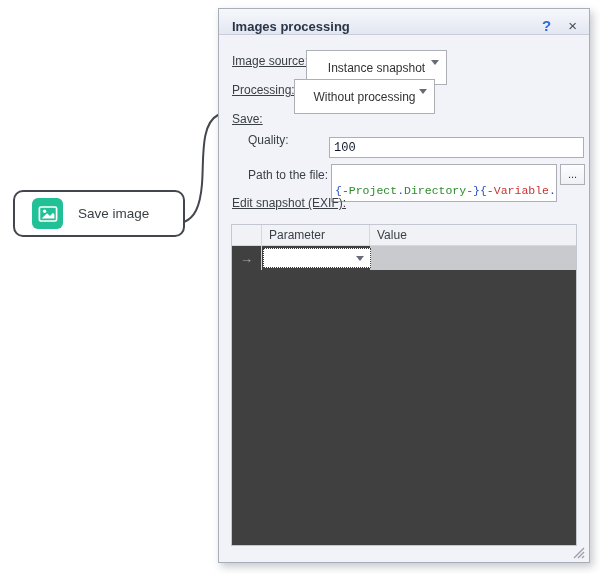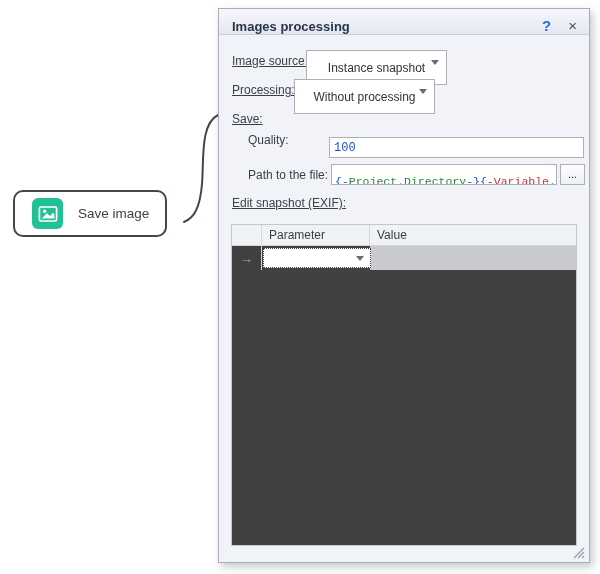--- a/index.html
+++ b/index.html
@@ -1,20 +1,20 @@
 <!DOCTYPE html>
 <html><head>
 <meta charset="utf-8">
 <style>
   * { box-sizing: border-box; margin: 0; padding: 0; }
   html,body { width:600px; height:574px; background:#ffffff; font-family:"Liberation Sans", sans-serif; }
   .stage { position:relative; width:600px; height:574px; background:#ffffff; overflow:hidden; }
 
   
-  .node { position:absolute; left:13px; top:190px; width:154px; height:47px;
+  .node { position:absolute; left:13px; top:190px; width:172px; height:47px;
           background:#ffffff; border:2px solid #43474d; border-radius:10px;
           display:flex; align-items:center; padding-left:17px; }
   .node-icon { width:31px; height:31px; border-radius:6px; background:#21c096;
                display:flex; align-items:center; justify-content:center; flex:0 0 auto; }
   .node-label { font-size:13.5px; color:#3a3f45; margin-left:15px; white-space:nowrap; }
   .connector { position:absolute; left:178px; top:108px; }
 
   
   .panel { position:absolute; left:218px; top:8px; width:372px; height:555px;
            background:#f1f3f8; border:1px solid #a9adb8;
@@ -32,22 +32,22 @@
   .dropdown { position:absolute; height:35px; width:141px; background:#ffffff;
               border:1px solid #acafb6; display:flex; align-items:center;
               justify-content:center; font-size:12px; color:#333; }
   .dd-arrow { position:absolute; right:7px; top:9px; width:0; height:0;
               border-left:4px solid transparent; border-right:4px solid transparent;
               border-top:5px solid #676c74; }
 
   .mono { font-family:"Liberation Mono","DejaVu Sans Mono",monospace; }
   .textfield { position:absolute; background:#ffffff; border:1px solid #acafb6;
                font-size:12px; padding:2px 4px; }
-  input.textfield { color:#1d4ed8; outline:none; }
-  .path-field { overflow:hidden; white-space:nowrap; font-size:11.5px; line-height:16px; padding:9px 3px; }
+  input.textfield { color:#0f172a; outline:none; }
+  .path-field { overflow:hidden; white-space:nowrap; font-size:11.5px; line-height:16px; padding:18px 3px; }
   .browse-btn { position:absolute; background:linear-gradient(#fdfdfe,#eef0f4);
                 border:1px solid #acafb6; font-size:11px; color:#333;
                 display:flex; align-items:flex-end; justify-content:center; padding-bottom:4px; }
 
   
   .grid { position:absolute; left:12px; top:215px; width:346px; height:322px;
           background:#404040; border:1px solid #c3c7d0; }
   .grid-header { display:grid; grid-template-columns:30px 108px 1fr; height:21px;
                  border-bottom:1px solid #d4d7dd; background:#f1f2f6; }
   .gh-cell { font-size:12px; color:#3a3f46; line-height:20px; padding-left:7px;

